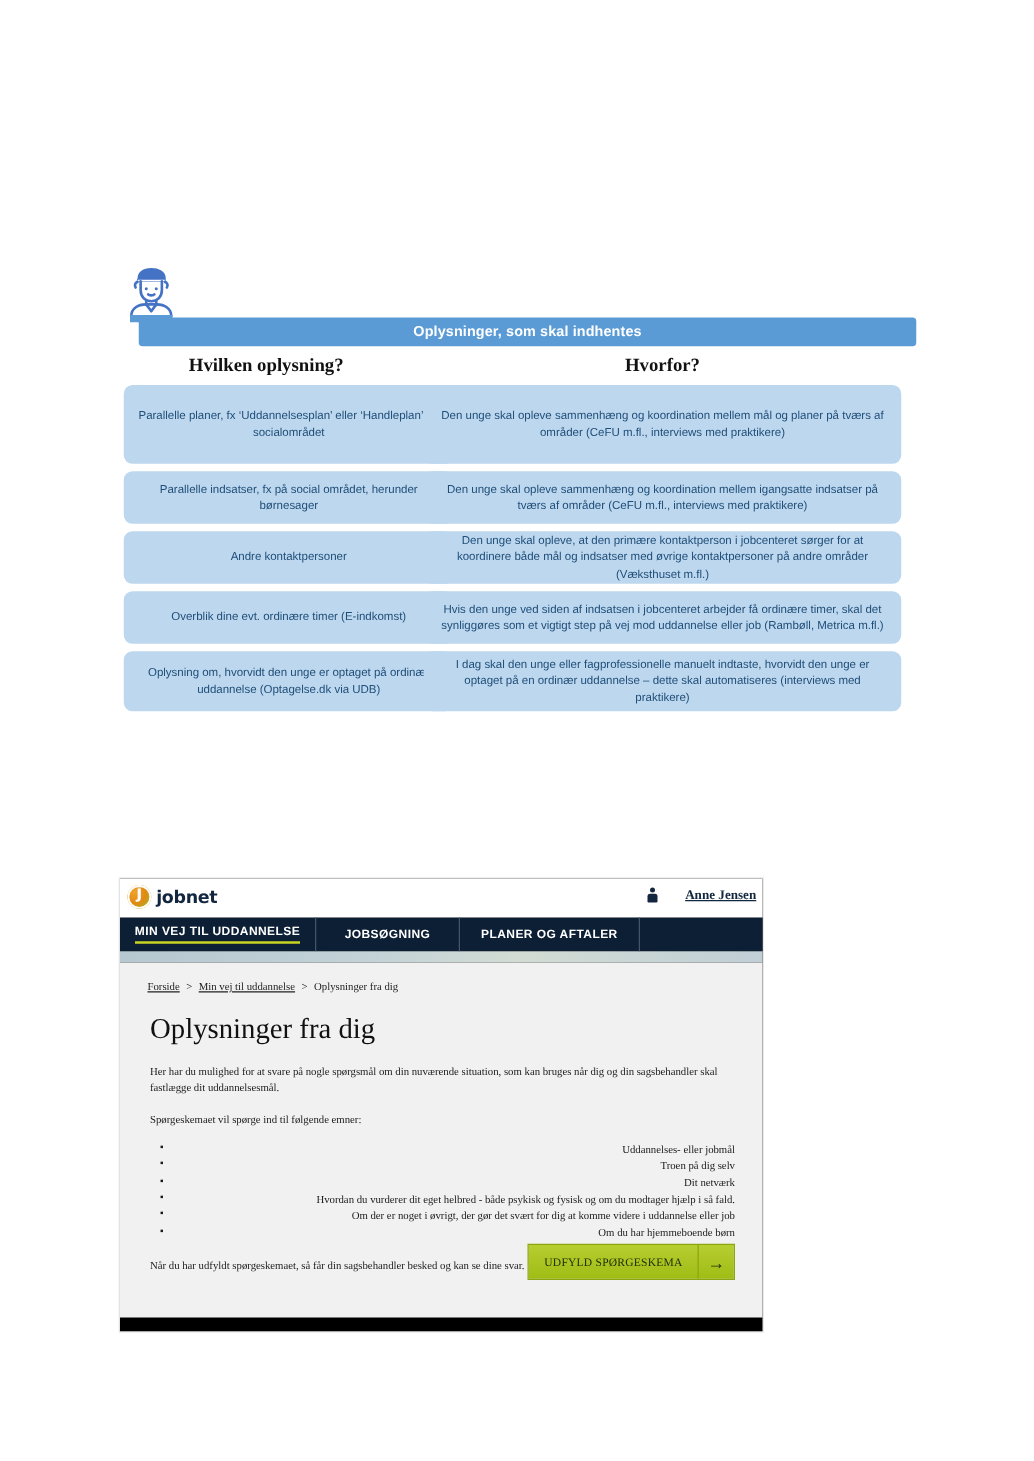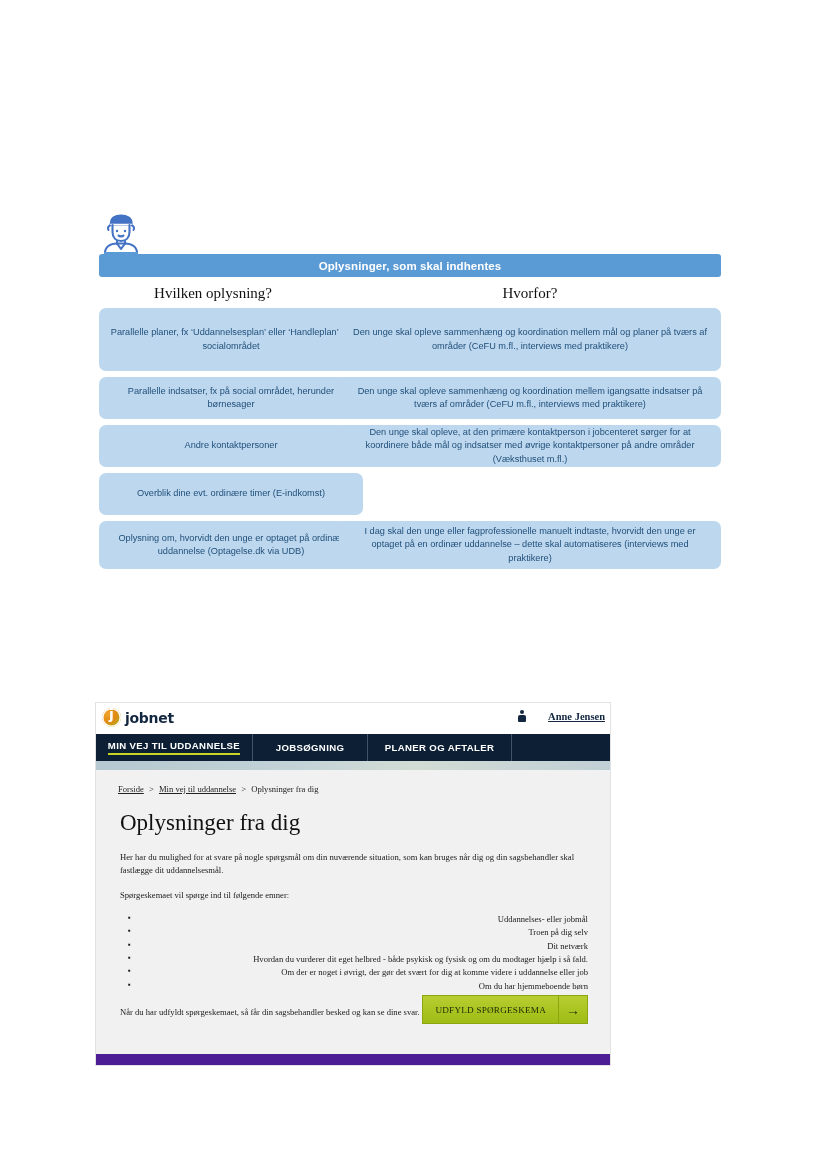--- a/index.html
+++ b/index.html
@@ -24,21 +24,21 @@
   }
   .avatar-wrap {
     position: absolute;
     left: 0px;
     top: 0px;
     width: 44px;
     height: 46px;
   }
   .banner {
     position: absolute;
-    left: 0px;
+    left: 12px;
     top: 42px;
     width: 622px;
     height: 23px;
     background: #5b9bd5;
     border-radius: 3px;
     color: #ffffff;
     font-size: 11.5px;
     font-weight: bold;
     letter-spacing: .1px;
     display: flex;
@@ -49,21 +49,21 @@
     position: absolute;
     top: 73px;
     left: 0;
     width: 622px;
     height: 20px;
   }
   .col-head {
     position: absolute;
     top: 0;
     font-family: "Liberation Serif", serif;
-    font-weight: normal;
+    font-weight: bold;
     font-size: 15px;
     color: #111111;
     text-align: center;
   }
   .col-head.left  { left: 0px;   width: 228px; }
   .col-head.right { left: 240px; width: 382px; text-align: center; }
 
   .rows { position: absolute; top: 96px; left: 0; width: 622px; }
   .row {
     position: relative;
@@ -88,21 +88,21 @@
   .cell.left  { left: 0px;   width: 264px; }
   .cell.right { left: 240px; width: 382px; }
 
   
   #jobnet {
     position: absolute;
     left: 96px;
     top: 703px;
     width: 514px;
     height: 362px;
-    background: #4c1d95;
+    background: #000000;
     box-shadow: 0 0 0 1px #e2e2e2;
   }
   .jn-topbar {
     position: relative;
     height: 31px;
     background: #ffffff;
   }
   .jn-logo {
     position: absolute;
     left: 6px;
@@ -313,20 +313,21 @@
     <div class="row" style="height:42px">
       <div class="cell left" style="height:42px">Parallelle indsatser, fx på social området, herunder børnesager</div>
       <div class="cell right" style="height:42px">Den unge skal opleve sammenhæng og koordination mellem igangsatte indsatser på tværs af områder (CeFU m.fl., interviews med praktikere)</div>
     </div>
     <div class="row" style="height:42px">
       <div class="cell left" style="height:42px">Andre kontaktpersoner</div>
       <div class="cell right" style="height:42px">Den unge skal opleve, at den primære kontaktperson i jobcenteret sørger for at koordinere både mål og indsatser med øvrige kontaktpersoner på andre områder (Væksthuset m.fl.)</div>
     </div>
     <div class="row" style="height:42px">
       <div class="cell left" style="height:42px">Overblik dine evt. ordinære timer (E-indkomst)</div>
+      <div class="cell right" style="height:42px">Hvis den unge ved siden af indsatsen i jobcenteret arbejder få ordinære timer, skal det synliggøres som et vigtigt step på vej mod uddannelse eller job (Rambøll, Metrica m.fl.)</div>
     </div>
     <div class="row" style="height:48px">
       <div class="cell left" style="height:48px">Oplysning om, hvorvidt den unge er optaget på ordinær uddannelse (Optagelse.dk via UDB)</div>
       <div class="cell right" style="height:48px">I dag skal den unge eller fagprofessionelle manuelt indtaste, hvorvidt den unge er optaget på en ordinær uddannelse – dette skal automatiseres (interviews med praktikere)</div>
     </div>
   </div>
 </section>
 
 <section id="jobnet">
 

